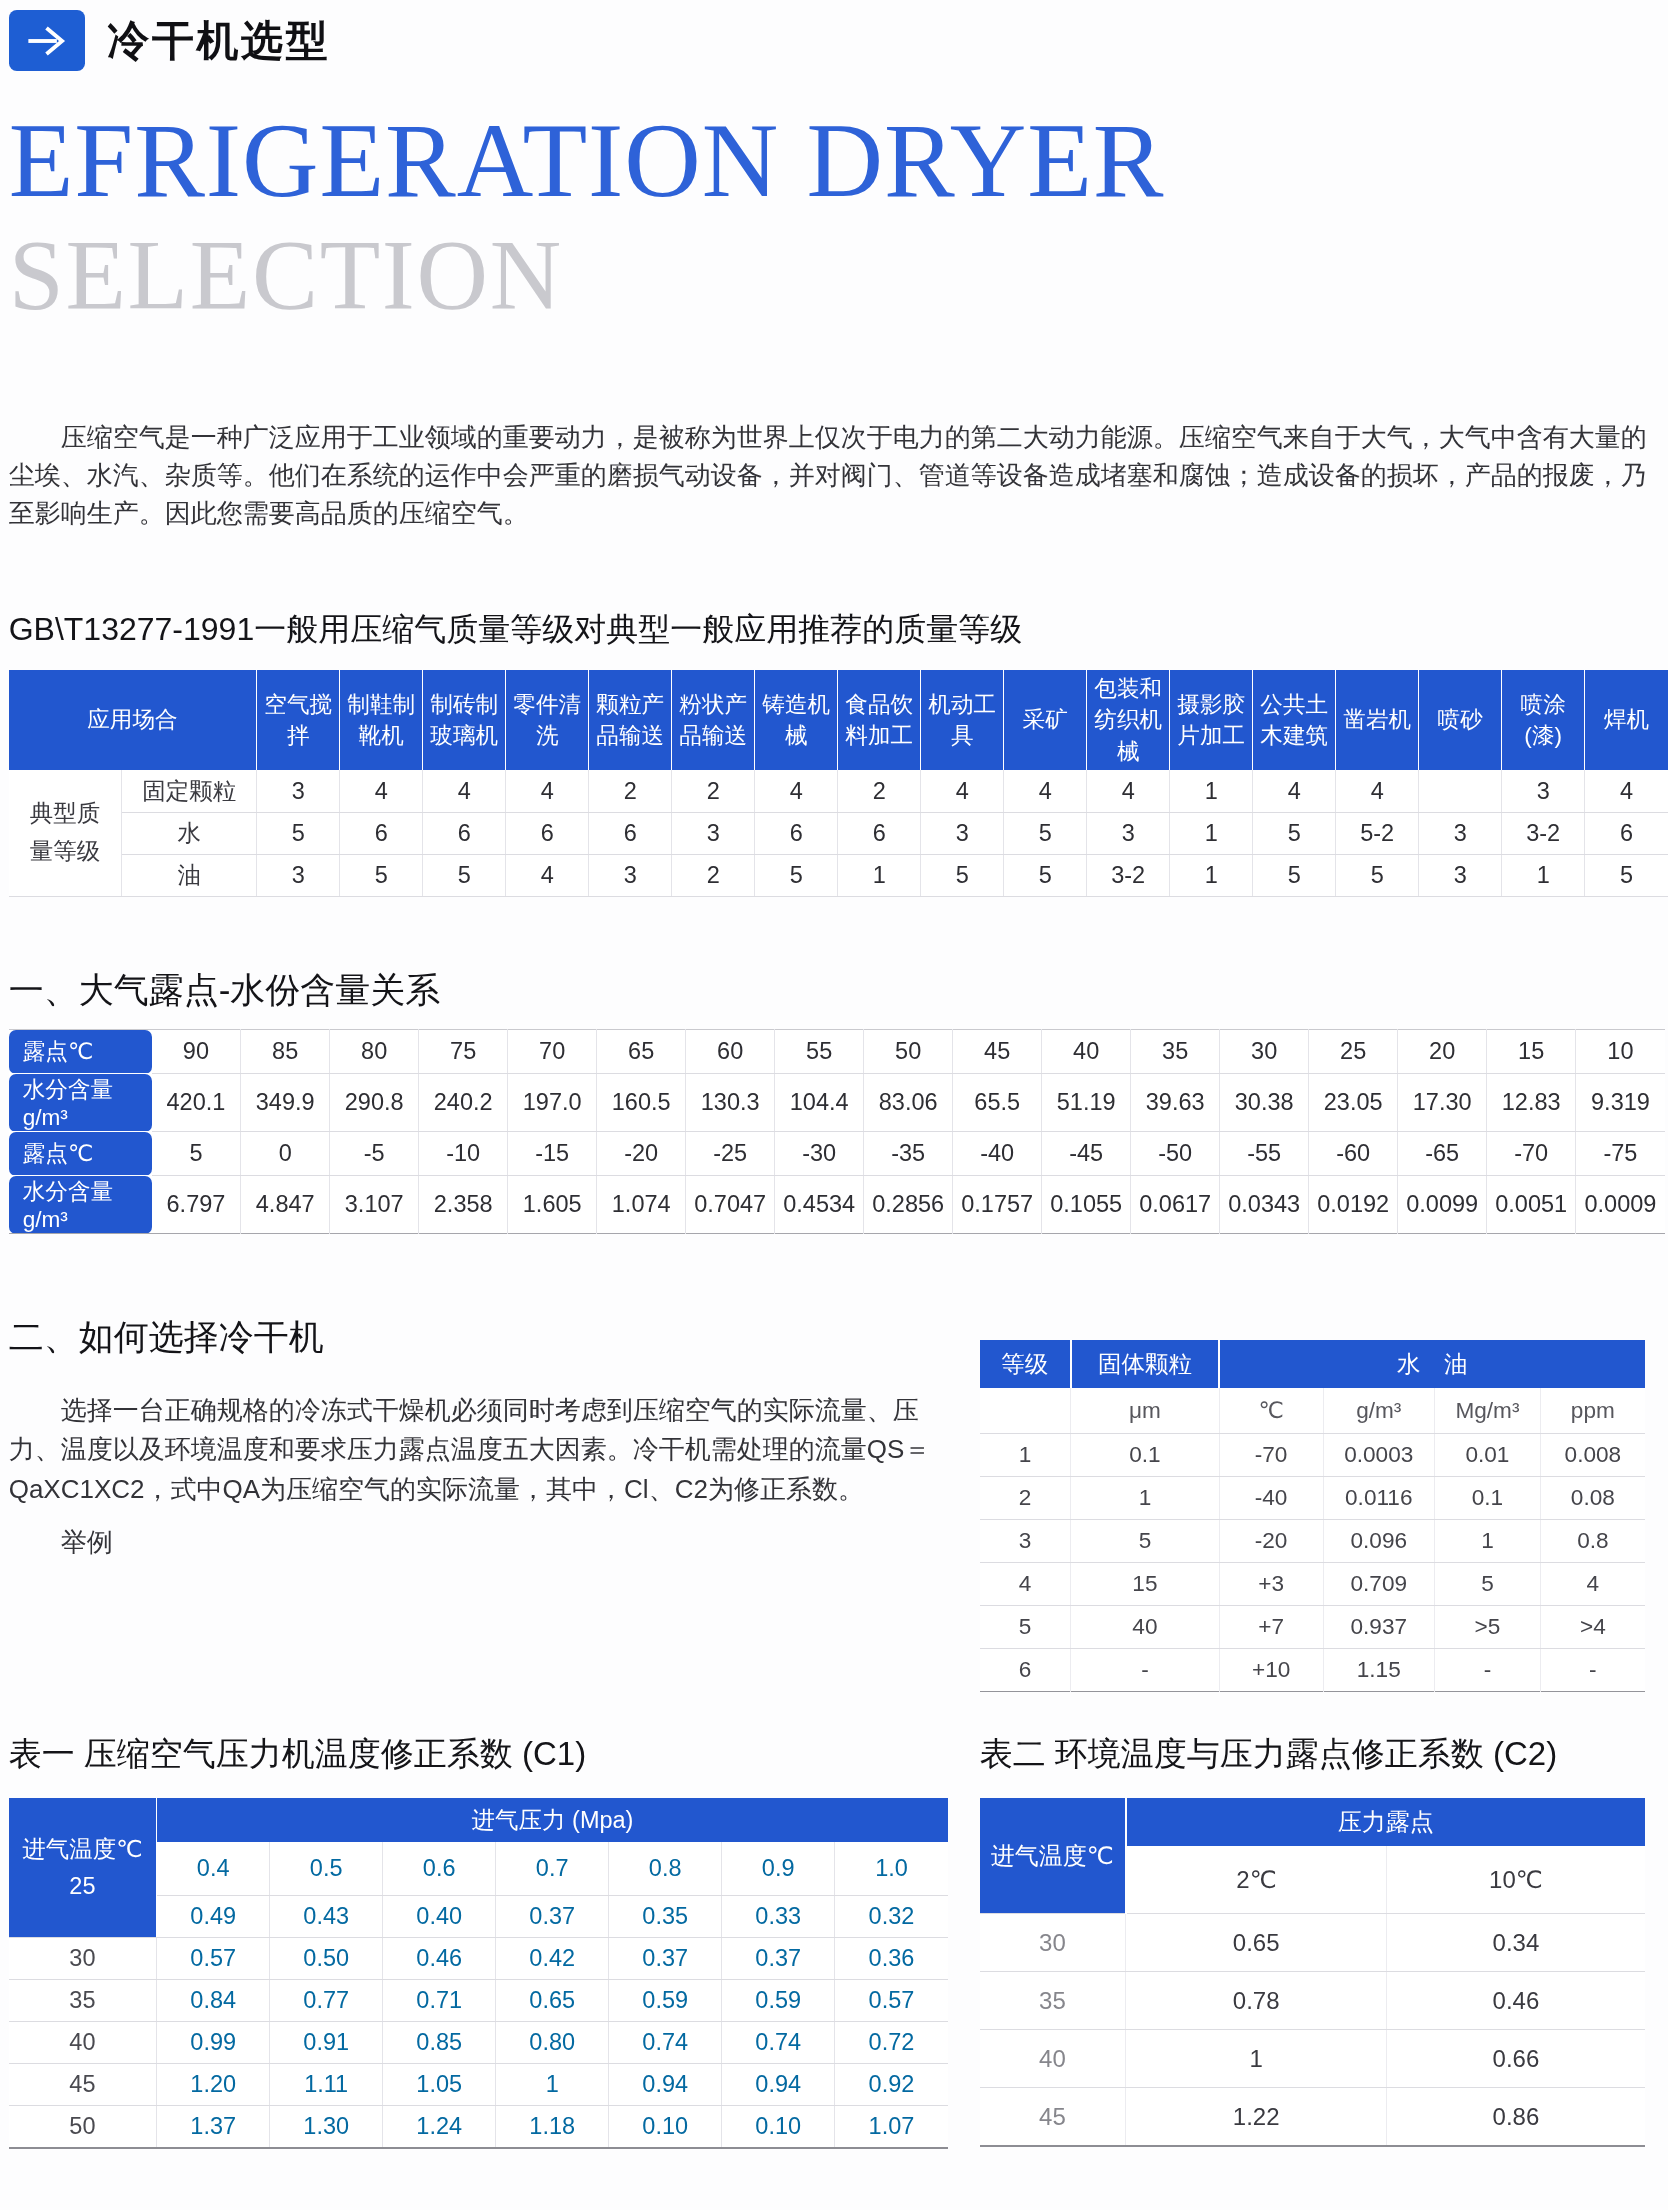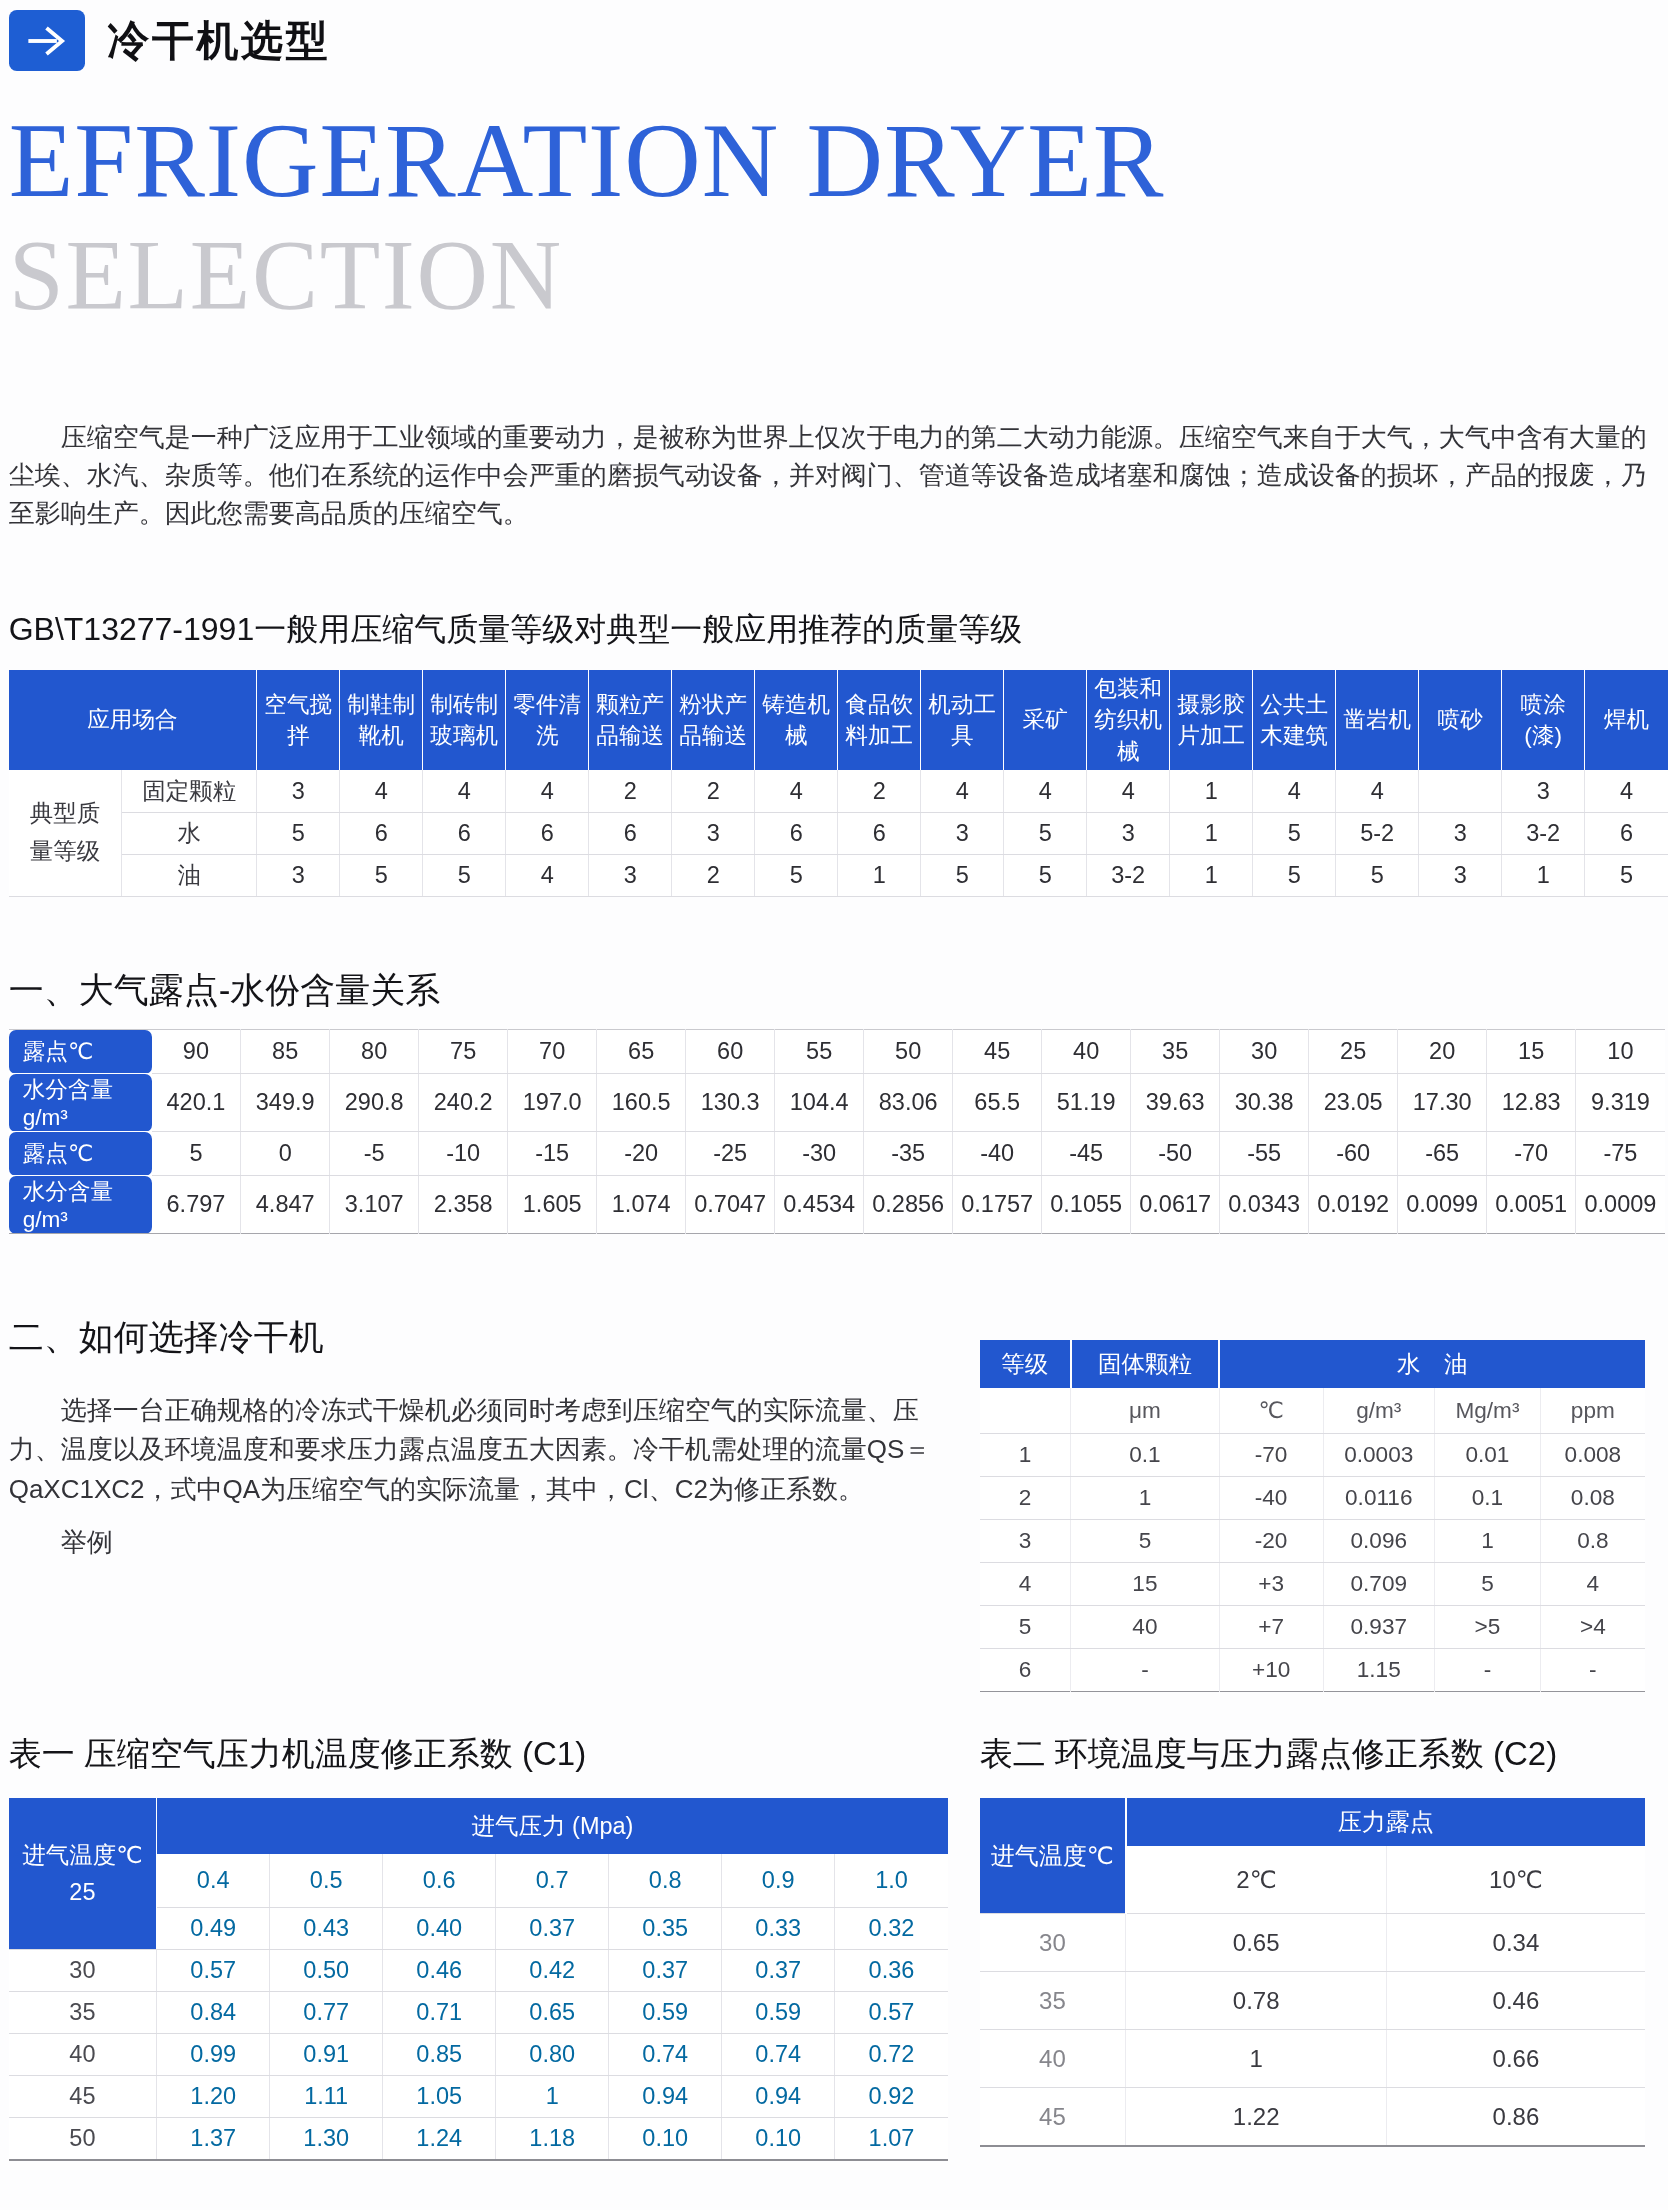--- a/index.html
+++ b/index.html
@@ -81,21 +81,21 @@
     border-right:0.9px solid #ececf0;border-bottom:0.9px solid var(--cell-line);}
   #iso-table td:last-child{border-right:none;}
   #iso-table tr.units td{height:45px;color:#57575d;}
   #iso-table tr:last-child td{border-bottom:none;}
 
   
   .tbl-title{font-size:33px;color:#141418;font-weight:400;}
   #c1-table{margin-top:21px;width:939px;border-bottom:2.6px solid #8d8d93;}
   #c1-table .c-corner{background:var(--blue);color:#fff;font-size:23.5px;line-height:1.55;
     border-right:1.7px solid #fff;font-weight:400;}
-  #c1-table th.blue-head{height:56px;font-size:23.5px;}
+  #c1-table th.blue-head{height:44px;font-size:23.5px;}
   #c1-table tr.pressure-row td{height:54px;}
   #c1-table td{height:42px;font-size:23.5px;color:#0369a1;
     border-right:0.9px solid var(--cell-vline);border-bottom:0.9px solid var(--cell-line);}
   #c1-table td:last-child{border-right:none;}
   #c1-table td.row-label{color:#4a4a50;}
   #c1-table tr:last-child td{border-bottom:none;}
 
   #c2-table{margin-top:21px;width:665px;border-bottom:2.6px solid #8d8d93;}
   #c2-table .c-corner{background:var(--blue);color:#fff;font-size:24px;font-weight:400;
     border-right:2.6px solid #fff;}

